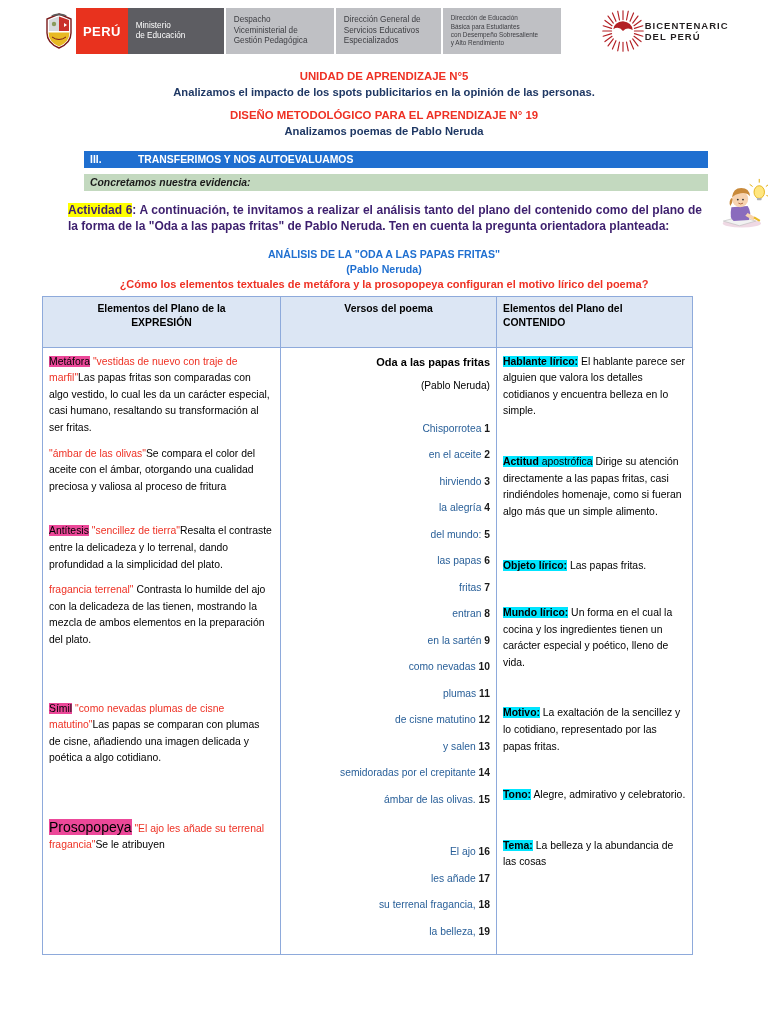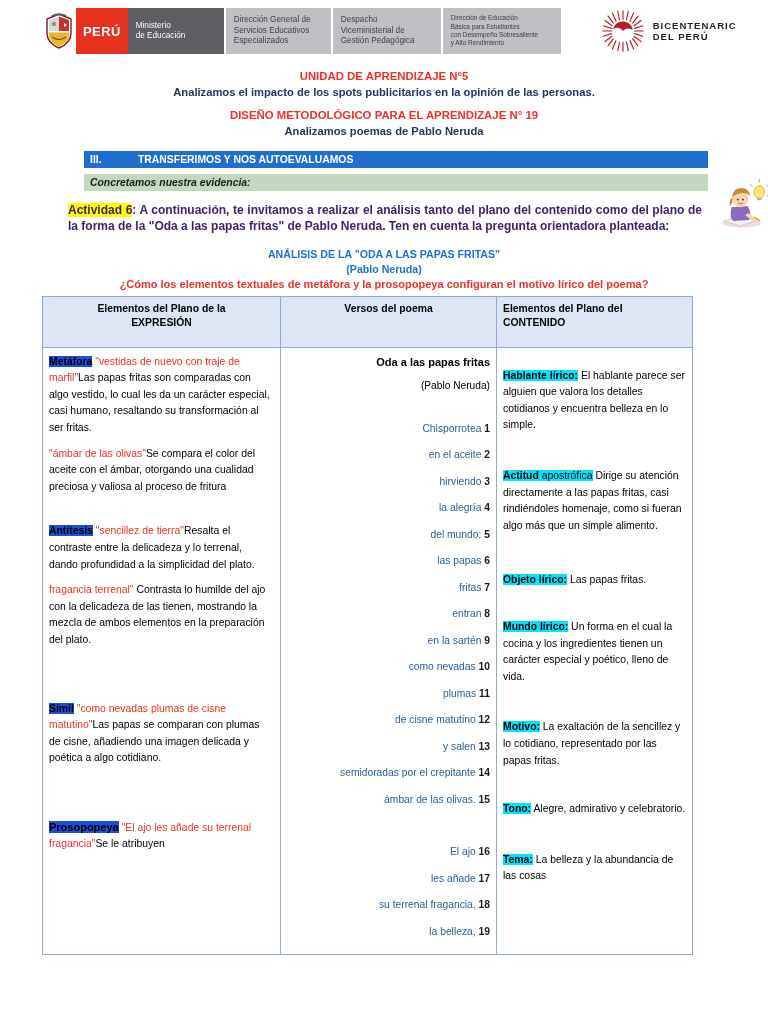--- a/index.html
+++ b/index.html
@@ -62,21 +62,21 @@
     padding: 0 8px;
     margin-left: 2px;
   }
   .grey-block.b3 { min-width: 108px; }
   .grey-block.b4 { min-width: 105px; }
   .grey-block.b5 { min-width: 118px; font-size: 6.4px; line-height: 8.4px; }
   .bicent {
     margin-left: 40px;
     display: flex;
     align-items: center;
-    gap: 8px;
+    gap: 0;
   }
   .bicent-mark { width: 44px; height: 44px; }
   .bicent-text {
     font-size: 9.5px;
     font-weight: bold;
     line-height: 11.5px;
     letter-spacing: 1px;
     color: #231f20;
   }
 
@@ -170,36 +170,36 @@
     font-size: 10.4px;
     font-weight: bold;
     padding: 5px 6px 16px 6px;
     line-height: 14.5px;
   }
   th.c1 { width: 238px; text-align: center; }
   th.c2 { width: 216px; text-align: center; }
   th.c3 { width: 196px; text-align: left; }
   td.c1 { padding: 6px 8px 4px 6px; }
   td.c2 { padding: 6px 6px 4px 6px; text-align: right; }
-  td.c3 { padding: 20px 6px 4px 6px; }
+  td.c3 { padding: 6px 6px 4px 6px; }
 
   
   .expr-item {
     font-size: 10.4px;
     line-height: 16.6px;
     margin-bottom: 9px;
   }
   .expr-item.gap-top { margin-top: 28px; }
   .expr-item.gap-top2 { margin-top: 52px; }
   .tag-y {
-    background: #1d4ed8;
+    background: #ec4899;
     color: #000000;
-    font-weight: bold;
-  }
-  .tag-y.small { font-size: 11px; }
+    font-weight: normal;
+  }
+  .tag-y.small { font-size: 14px; }
   .quote-red { color: #ee3124; }
 
   
   .poem-title {
     font-size: 11px;
     font-weight: bold;
     margin: 2px 0 0 0;
   }
   .poem-author {
     font-size: 10.2px;
@@ -252,29 +252,29 @@
         <path d="M15 0.6 q-6 .4 -8 2.4 q8 -1.2 16 0 q-2 -2 -8 -2.4 z" fill="#5a5a5a"></path>
       </svg>
     </div>
     <div class="peru-block">
       <span>PERÚ</span>
     </div>
     <div class="min-block">
       <span>Ministerio</span>
       <span>de Educación</span>
     </div>
+    <div class="grey-block b3">
+      <span>Despacho</span>
+      <span>Viceministerial de</span>
+      <span>Gestión Pedagógica</span>
+    </div>
     <div class="grey-block b4">
       <span>Dirección General de</span>
       <span>Servicios Educativos</span>
       <span>Especializados</span>
-    </div>
-    <div class="grey-block b3">
-      <span>Despacho</span>
-      <span>Viceministerial de</span>
-      <span>Gestión Pedagógica</span>
     </div>
     <div class="grey-block b5">
       <span>Dirección de Educación</span>
       <span>Básica para Estudiantes</span>
       <span>con Desempeño Sobresaliente</span>
       <span>y Alto Rendimiento</span>
     </div>
     <div class="bicent">
       <svg class="bicent-mark" viewBox="0 0 100 100">
         <g stroke="#b32025" stroke-width="2.6" stroke-linecap="round">

